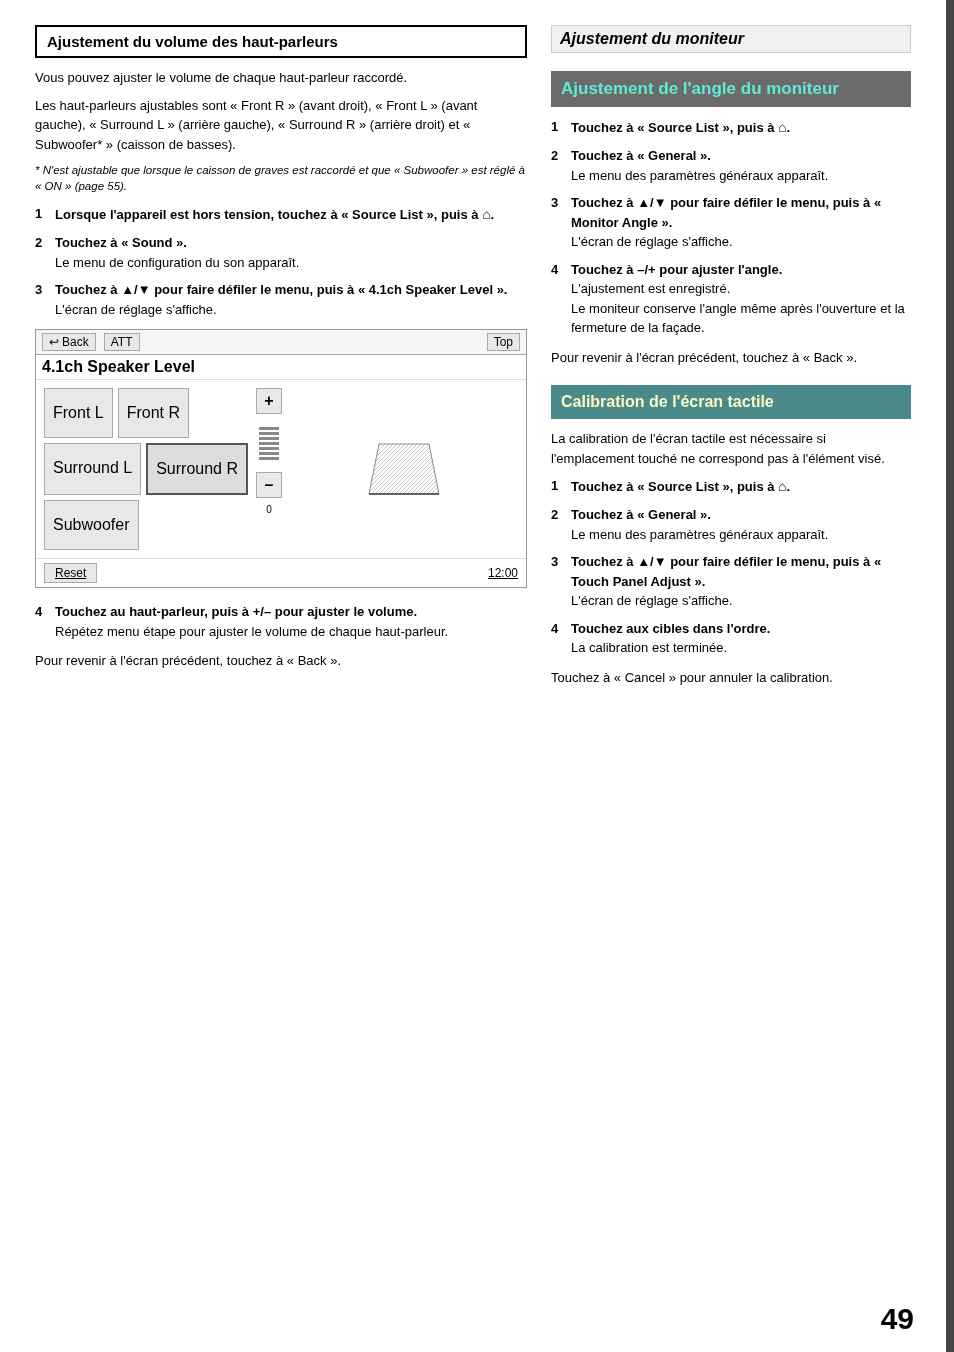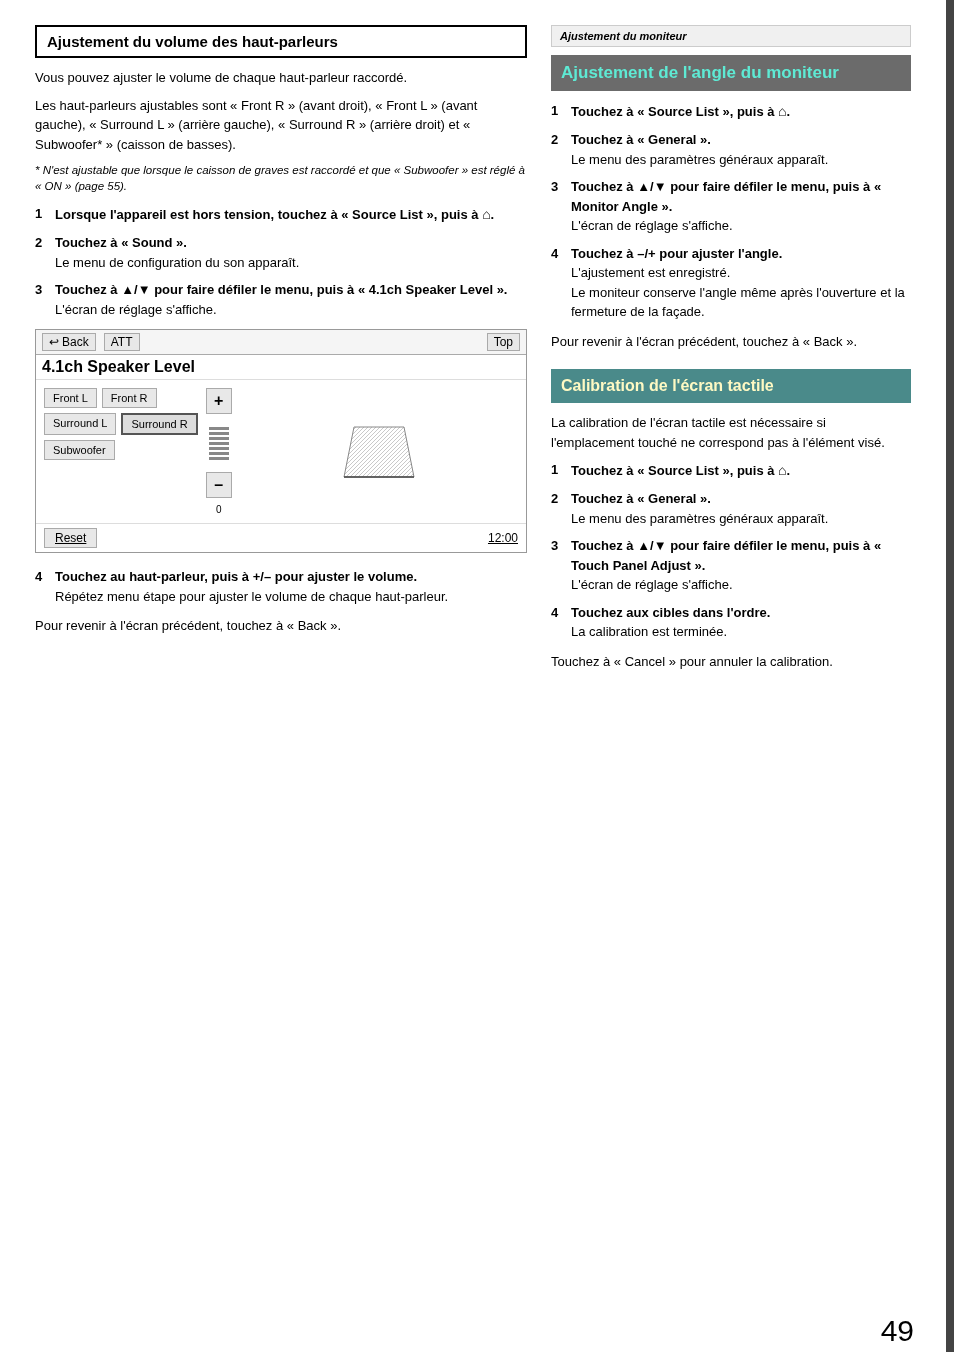--- a/index.html
+++ b/index.html
@@ -31,26 +31,26 @@
       padding: 6px 10px;
       margin-bottom: 10px;
     }
     .section-title-box h2 {
       font-size: 15px;
       font-weight: bold;
     }
 
     .section-title-italic {
       font-style: italic;
-      font-size: 11px;
+      font-size: 16px;
       font-weight: bold;
       border: 1px solid #ccc;
       padding: 4px 8px;
       background: #f0f0f0;
-      margin-bottom: 8px;
+      margin-bottom: 18px;
     }
 
     .section-title-gray {
       background: #6b6b6b;
       color: #5eead4;
       padding: 8px 10px;
       margin-bottom: 10px;
     }
     .section-title-gray h2 {
       font-size: 17px;
@@ -157,23 +157,23 @@
       flex-direction: column;
       gap: 5px;
       min-width: 100px;
     }
     .speaker-row {
       display: flex;
       gap: 5px;
     }
     .spk-btn {
       border: 1px solid #aaa;
-      padding: 3px 8px;
-      background: #e8e8e8;
-      font-size: 11px;
+      padding: 15px 8px;
+      background: #e8e8e8;
+      font-size: 16px;
       cursor: pointer;
     }
     .spk-btn.active {
       background: #ddd;
       border: 2px solid #555;
     }
     .plus-minus-col {
       display: flex;
       flex-direction: column;
       align-items: center;
@@ -445,15 +445,15 @@
               <span class="step-desc">La calibration est terminée.</span>
             </div>
           </li>
         </ol>
 
         <p class="note-text">Touchez à « Cancel » pour annuler la calibration.</p>
 
       </div>
     </div>
 
-    <div style="position: absolute; bottom: 4px; right: 40px; font-size: 30px; font-weight: normal;">49</div>
+    <div style="position: absolute; bottom: 16px; right: 40px; font-size: 30px; font-weight: bold;">49</div>
   </div>
 </div>
 
 </body></html>

